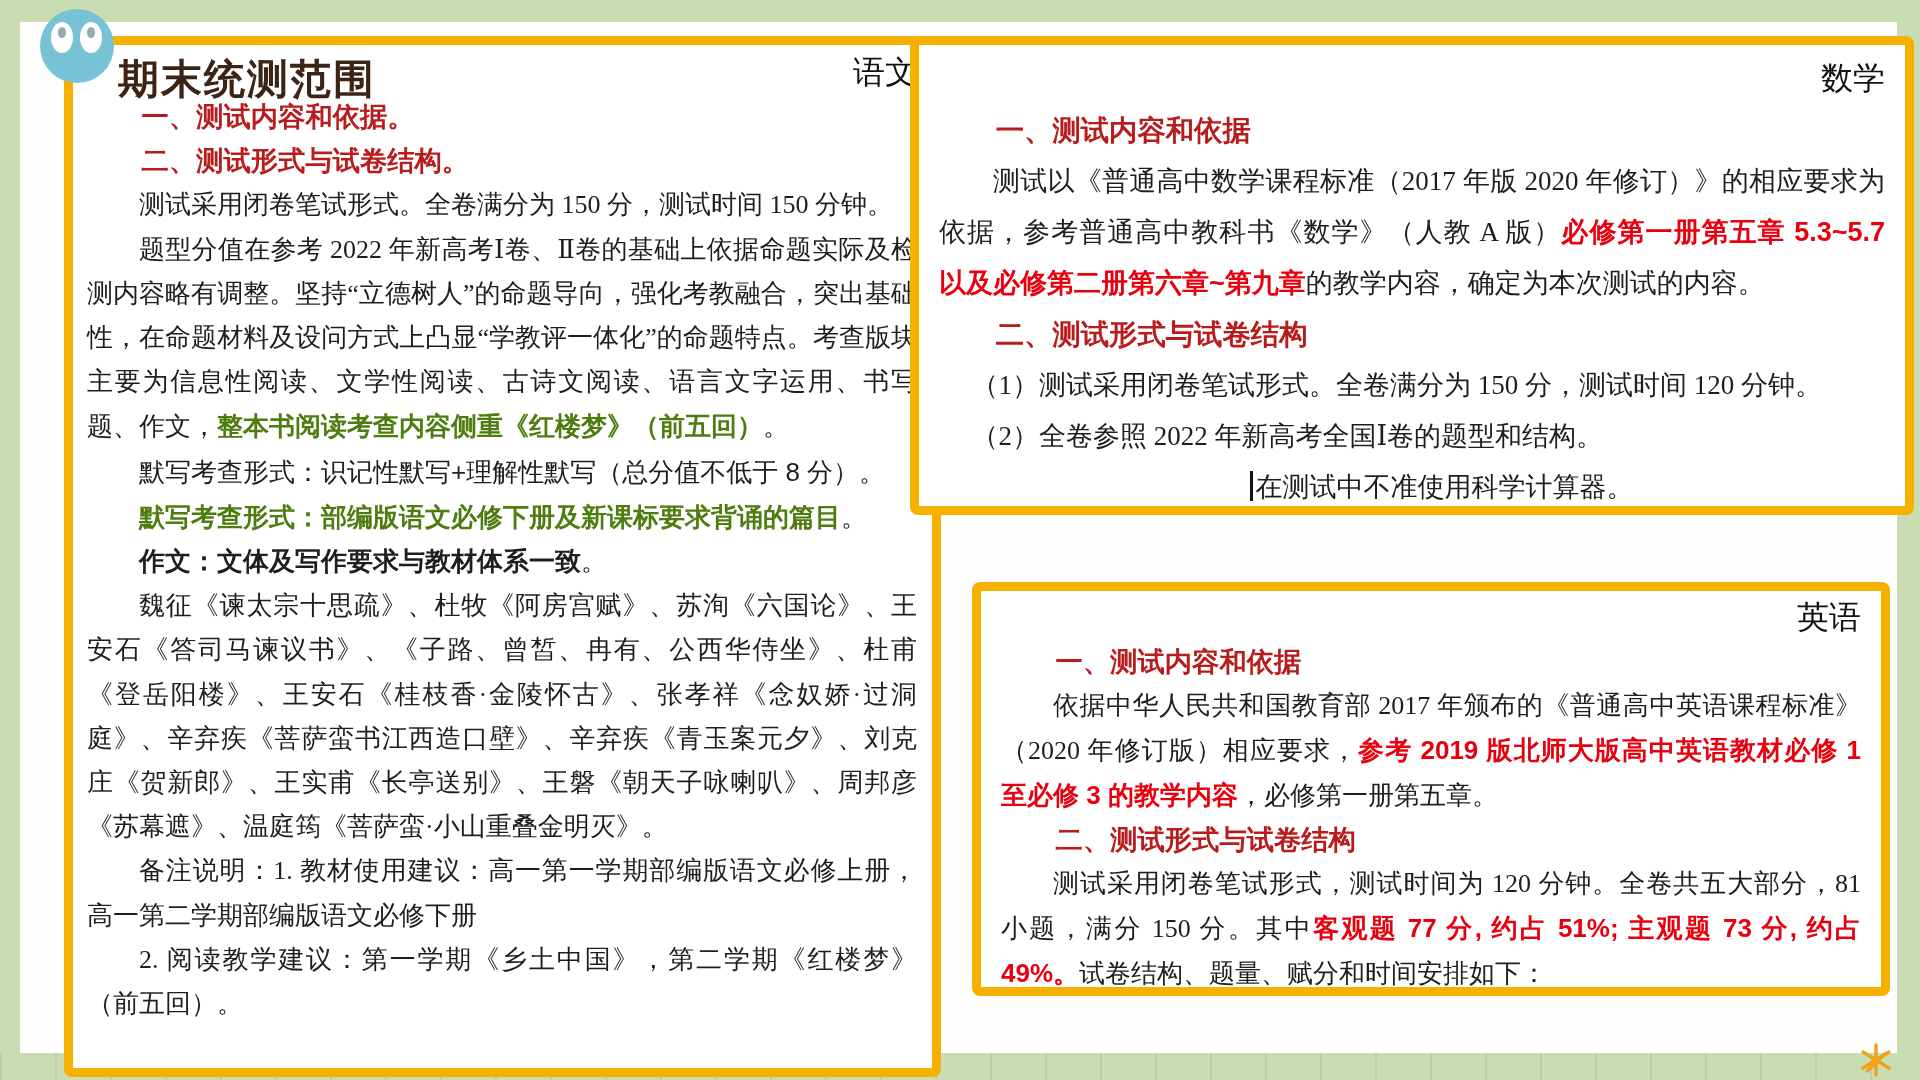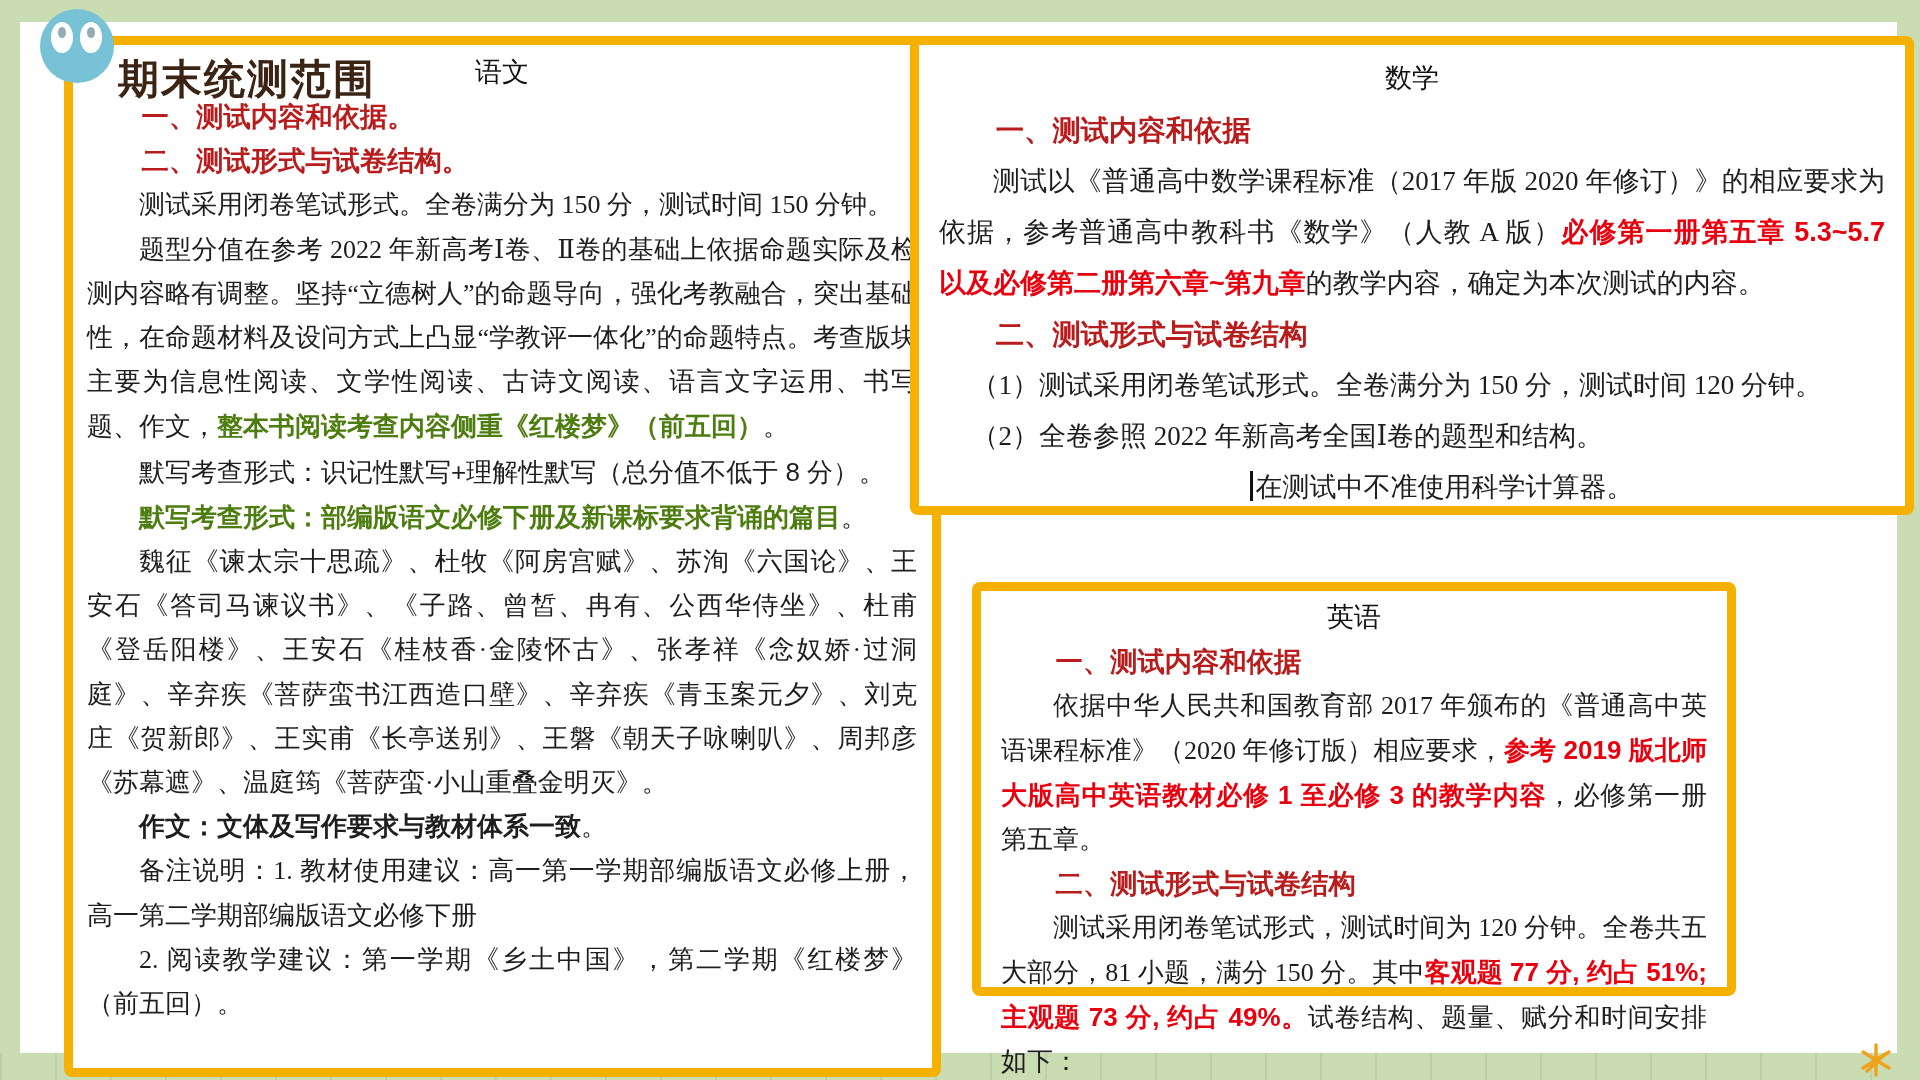--- a/index.html
+++ b/index.html
@@ -29,23 +29,23 @@
       var(--green);
   }
   
   .panel{
     position:absolute;background:#ffffff;
     border:9px solid var(--yellow);border-radius:8px;
     box-sizing:border-box;z-index:2;
   }
   .panel-chinese{left:64px;top:36px;width:877px;height:1041px;padding:4px 15px 2px 14px;}
   .panel-math{left:910px;top:36px;width:1004px;height:479px;padding:6px 20px;}
-  .panel-english{left:972px;top:582px;width:764px;height:414px;padding:3px 20px;}
+  .panel-english{left:972px;top:582px;width:918px;height:414px;padding:3px 20px;}
   .panel-title{
-    text-align:center;font-size:27px;color:#111;
+    text-align:right;font-size:32px;color:#111;
     font-family:"Liberation Serif","DejaVu Serif",serif;
   }
   .panel-chinese .panel-title{line-height:46px;}
   .panel-math .panel-title{line-height:54px;}
   .panel-english .panel-title{line-height:46px;}
   .panel-chinese .panel-body{font-size:26px;line-height:44.2px;}
   .panel-math .panel-body{font-size:27px;line-height:51px;}
   .panel-english .panel-body{font-size:26px;line-height:44px;}
   .blk{margin:0;}
   .blk.heading{
@@ -98,22 +98,22 @@
 
   <div class="panel panel-chinese">
     <div class="panel-title">语文</div>
     <div class="panel-body">
         <div class="blk heading"><span>一、测试内容和依据。</span></div>
         <div class="blk heading"><span>二、测试形式与试卷结构。</span></div>
         <div class="blk para"><span>测试采用闭卷笔试形式。全卷满分为 150 分，测试时间 150 分钟。</span></div>
         <div class="blk para"><span>题型分值在参考 2022 年新高考Ⅰ卷、Ⅱ卷的基础上依据命题实际及检测内容略有调整。坚持“立德树人”的命题导向，强化考教融合，突出基础性，在命题材料及设问方式上凸显“学教评一体化”的命题特点。考查版块主要为信息性阅读、文学性阅读、古诗文阅读、语言文字运用、书写题、作文，</span><span class="seg-bold-sans">整本书阅读考查内容侧重《红楼梦》（前五回）</span><span>。</span></div>
         <div class="blk para"><span class="seg-sans">默写考查形式：识记性默写+理解性默写（总分值不低于 8 分）。</span></div>
         <div class="blk para"><span class="seg-bold-sans">默写考查形式：部编版语文必修下册及新课标要求背诵的篇目</span><span>。</span></div>
+        <div class="blk para"><span class="seg-bold-serif">作文：文体及写作要求与教材体系一致</span><span>。</span></div>
         <div class="blk para"><span>魏征《谏太宗十思疏》、杜牧《阿房宫赋》、苏洵《六国论》、王安石《答司马谏议书》、《子路、曾皙、冉有、公西华侍坐》、杜甫《登岳阳楼》、王安石《桂枝香·金陵怀古》、张孝祥《念奴娇·过洞庭》、辛弃疾《菩萨蛮书江西造口壁》、辛弃疾《青玉案元夕》、刘克庄《贺新郎》、王实甫《长亭送别》、王磐《朝天子咏喇叭》、周邦彦《苏幕遮》、温庭筠《菩萨蛮·小山重叠金明灭》。</span></div>
-        <div class="blk para"><span class="seg-bold-serif">作文：文体及写作要求与教材体系一致</span><span>。</span></div>
         <div class="blk para"><span>备注说明：1. 教材使用建议：高一第一学期部编版语文必修上册，高一第二学期部编版语文必修下册</span></div>
         <div class="blk para"><span>2. 阅读教学建议：第一学期《乡土中国》，第二学期《红楼梦》（前五回）。</span></div>
       </div>
   </div>
 
   <div class="panel panel-math">
     <div class="panel-title">数学</div>
     <div class="panel-body">
         <div class="blk heading"><span>一、测试内容和依据</span></div>
         <div class="blk para"><span>测试以《普通高中数学课程标准（2017 年版 2020 年修订）》的相应要求为依据，参考普通高中教科书《数学》（人教 A 版）</span><span class="seg-red-bold">必修第一册第五章 5.3~5.7 以及必修第二册第六章~第九章</span><span>的教学内容，确定为本次测试的内容。</span></div>

